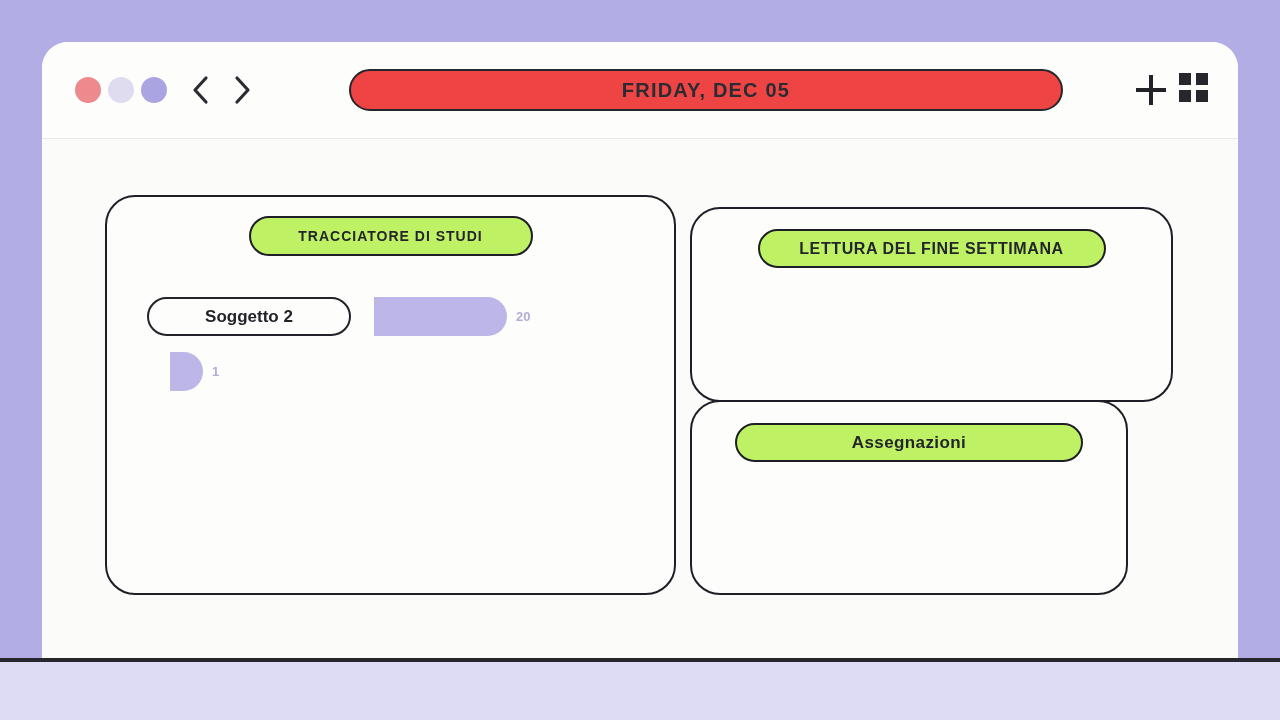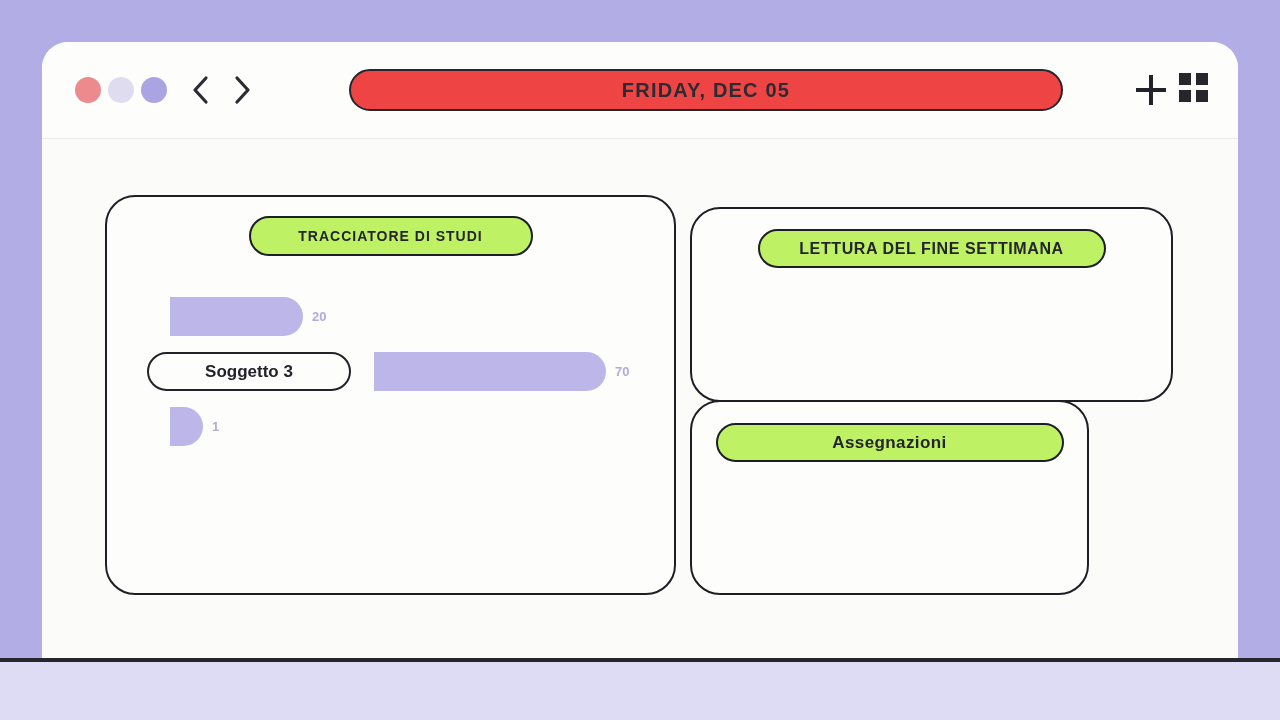--- a/index.html
+++ b/index.html
@@ -85,21 +85,21 @@
   
   .card {
     position: absolute;
     box-sizing: border-box;
     border: 2px solid #1e1e26;
     border-radius: 30px;
     background: #fdfdfb;
   }
   .card-study   { left: 63px;  top: 153px; width: 571px; height: 400px; }
   .card-reading { left: 648px; top: 153px; width: 483px; height: 195px; margin-top: 12px; }
-  .card-assign  { left: 648px; top: 358px; width: 399px; height: 195px; }
+  .card-assign  { left: 648px; top: 358px; width: 438px; height: 195px; }
 
   .header-pill {
     position: absolute;
     box-sizing: border-box;
     border: 2px solid #1e1e26;
     border-radius: 20px;
     background: #bef264;
     display: flex;
     align-items: center;
     justify-content: center;
@@ -226,27 +226,23 @@
       </svg>
     </span>
   </div>
 
   <div class="card card-study">
     <div class="header-pill pill-study">
       <span>TRACCIATORE DI STUDI</span>
     </div>
     <div class="study-rows">
         <div class="study-row">
+          <button class="subject-pill">Soggetto 2</button>
           <div class="bar" style="width: 133px;"></div>
           <span class="bar-value">20</span>
-        </div>
-        <div class="study-row">
-          <button class="subject-pill">Soggetto 3</button>
-          <div class="bar" style="width: 232px;"></div>
-          <span class="bar-value">70</span>
         </div>
         <div class="study-row">
           <div class="bar" style="width: 33px;"></div>
           <span class="bar-value">1</span>
         </div>
       </div>
   </div>
 
   <div class="card card-reading">
     <div class="header-pill pill-reading">

